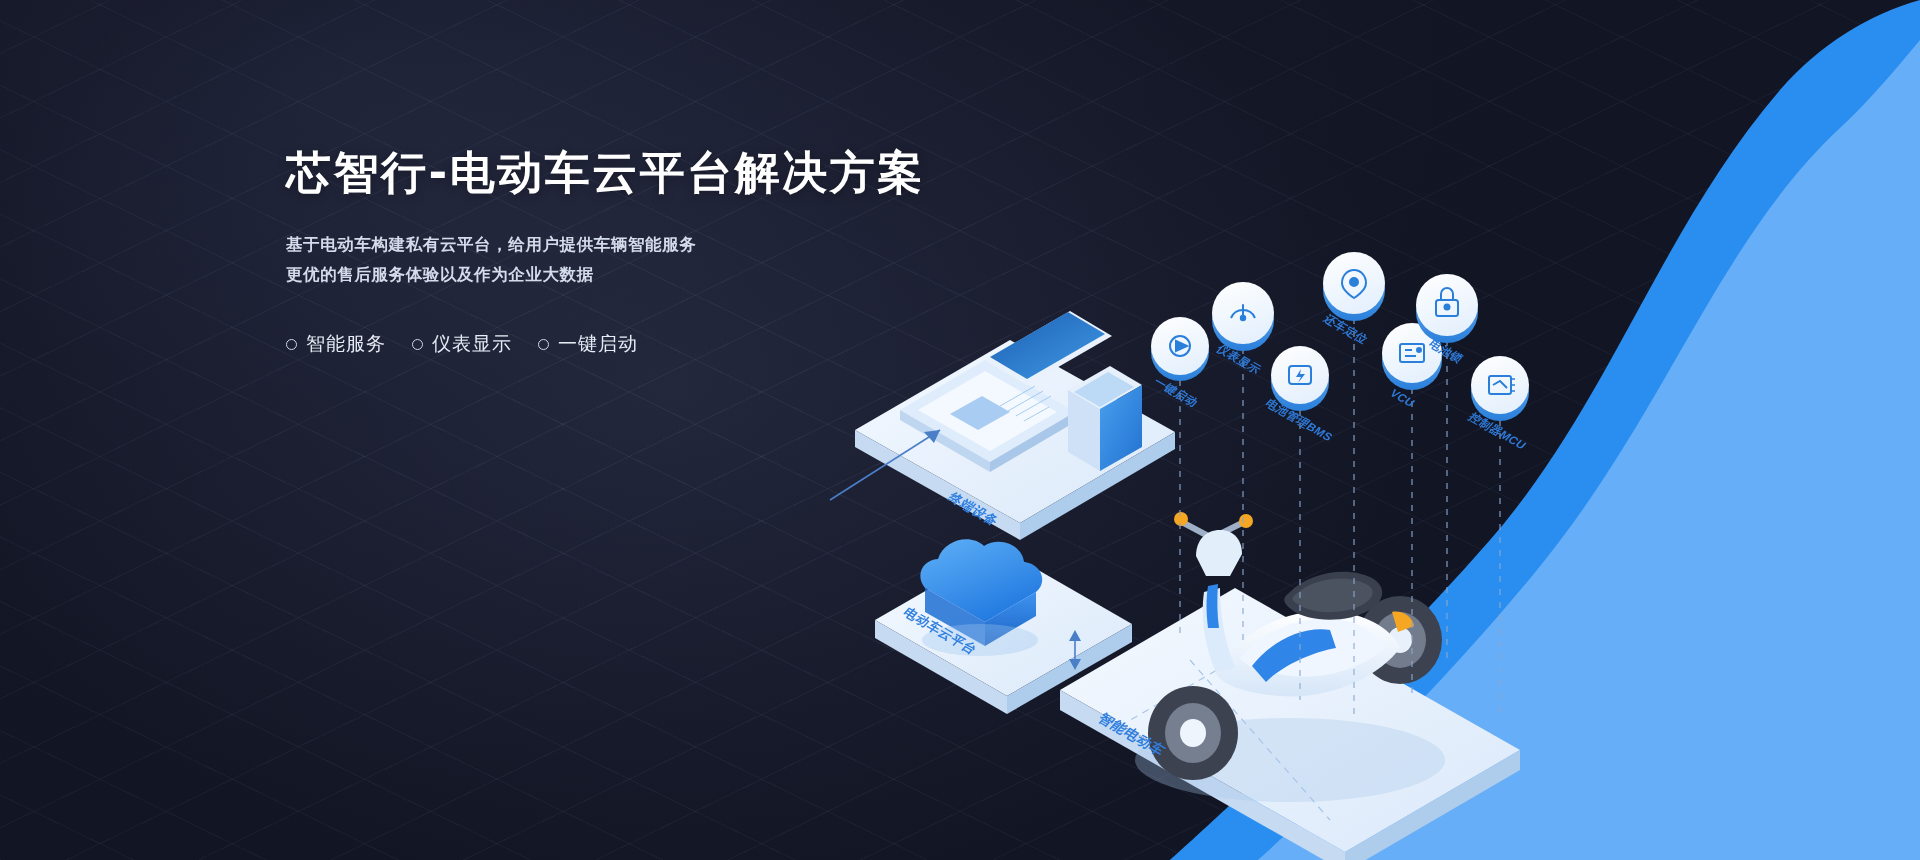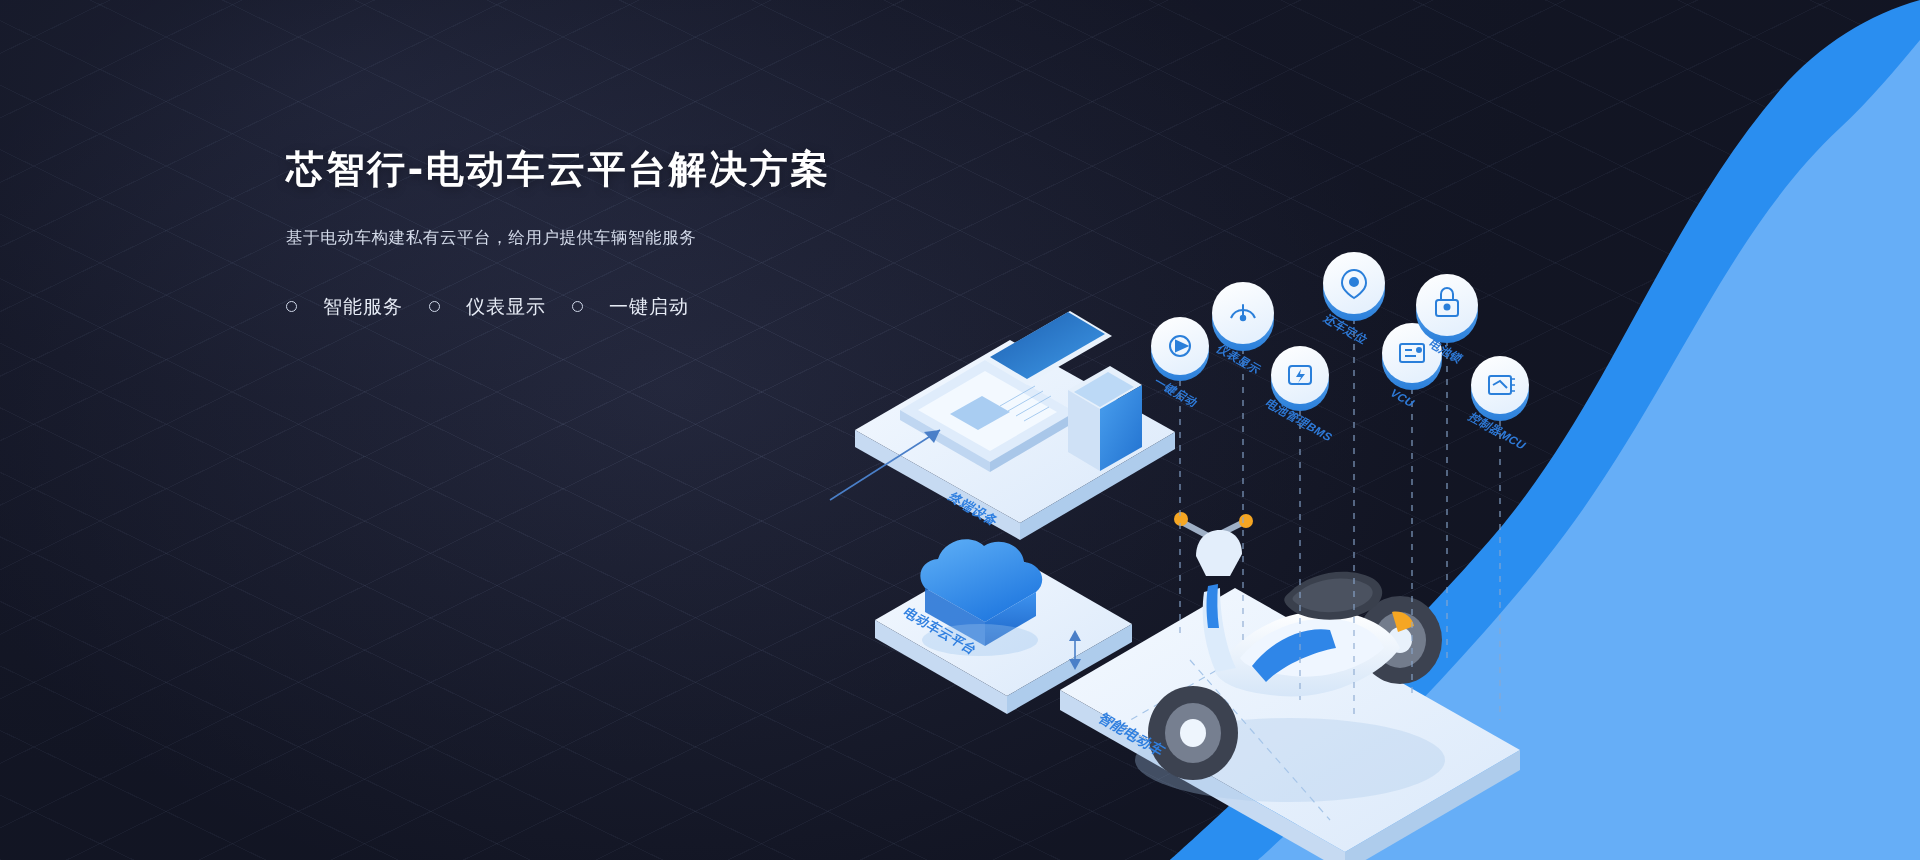--- a/index.html
+++ b/index.html
@@ -35,35 +35,35 @@
     background: radial-gradient(900px 620px at 35% 45%, rgba(255,255,255,0.03), rgba(0,0,0,0.28) 85%);
   }
 
   
   .wave-layer { position: absolute; inset: 0; }
   .wave-layer svg { position: absolute; right: 0; top: 0; }
 
   
   .copy { position: absolute; left: 286px; top: 148px; width: 700px; z-index: 40; }
   .headline {
-    font-size: 38px; font-weight: 700; color: #ffffff;
+    font-size: 45px; font-weight: 700; color: #ffffff;
     letter-spacing: 2.5px; line-height: 1.12;
     font-family: "DejaVu Sans", "Liberation Sans", sans-serif;
     text-shadow: 0 2px 10px rgba(0,0,0,.35);
     white-space: nowrap;
   }
   .subcopy { margin-top: 32px; }
   .subcopy p {
     font-size: 16.5px; color: #d4dbea; line-height: 1.78;
-    letter-spacing: .6px; white-space: nowrap;
+    letter-spacing: .6px; white-space: nowrap; font-weight: bold;
   }
   .feature-row {
     margin-top: 42px; display: flex; align-items: center; gap: 26px;
   }
-  .feature-item { display: flex; align-items: center; gap: 26px; white-space: nowrap; }
+  .feature-item { display: flex; align-items: center; gap: 9px; white-space: nowrap; }
   .feature-bullet {
     width: 11px; height: 11px; border-radius: 50%;
     border: 1.6px solid #cfd7e8; display: inline-block; flex: 0 0 auto;
   }
   .feature-label { font-size: 19px; color: #e6ebf5; letter-spacing: 1px; }
 
   
   .scene { position: absolute; left: 0; top: 0; width: 1920px; height: 860px; z-index: 30; }
   .scene svg { display: block; }
 
@@ -92,20 +92,21 @@
     <svg width="900" height="860" viewBox="0 0 900 860" fill="none">
       <path d="M900 0 L900 860 L150 860 C150 860 330 700 470 540 C590 402 640 230 760 90 C800 44 850 14 900 0 Z" fill="#2a8ef0"></path>
       <path d="M900 40 L900 860 L238 860 C238 860 400 716 525 560 C648 406 700 240 820 128 C850 100 875 70 900 40 Z" fill="#66aef7"></path>
     </svg>
   </div>
 
   <div class="copy">
     <h1 class="headline">芯智行-电动车云平台解决方案</h1>
     <div class="subcopy">
       <p>基于电动车构建私有云平台，给用户提供车辆智能服务</p>
+      <p>更优的售后服务体验以及作为企业大数据</p>
     </div>
     <div class="feature-row">
       <div class="feature-item">
         <span class="feature-bullet"></span>
         <span class="feature-label">智能服务</span>
       </div>
       <div class="feature-item">
         <span class="feature-bullet"></span>
         <span class="feature-label">仪表显示</span>
       </div>

